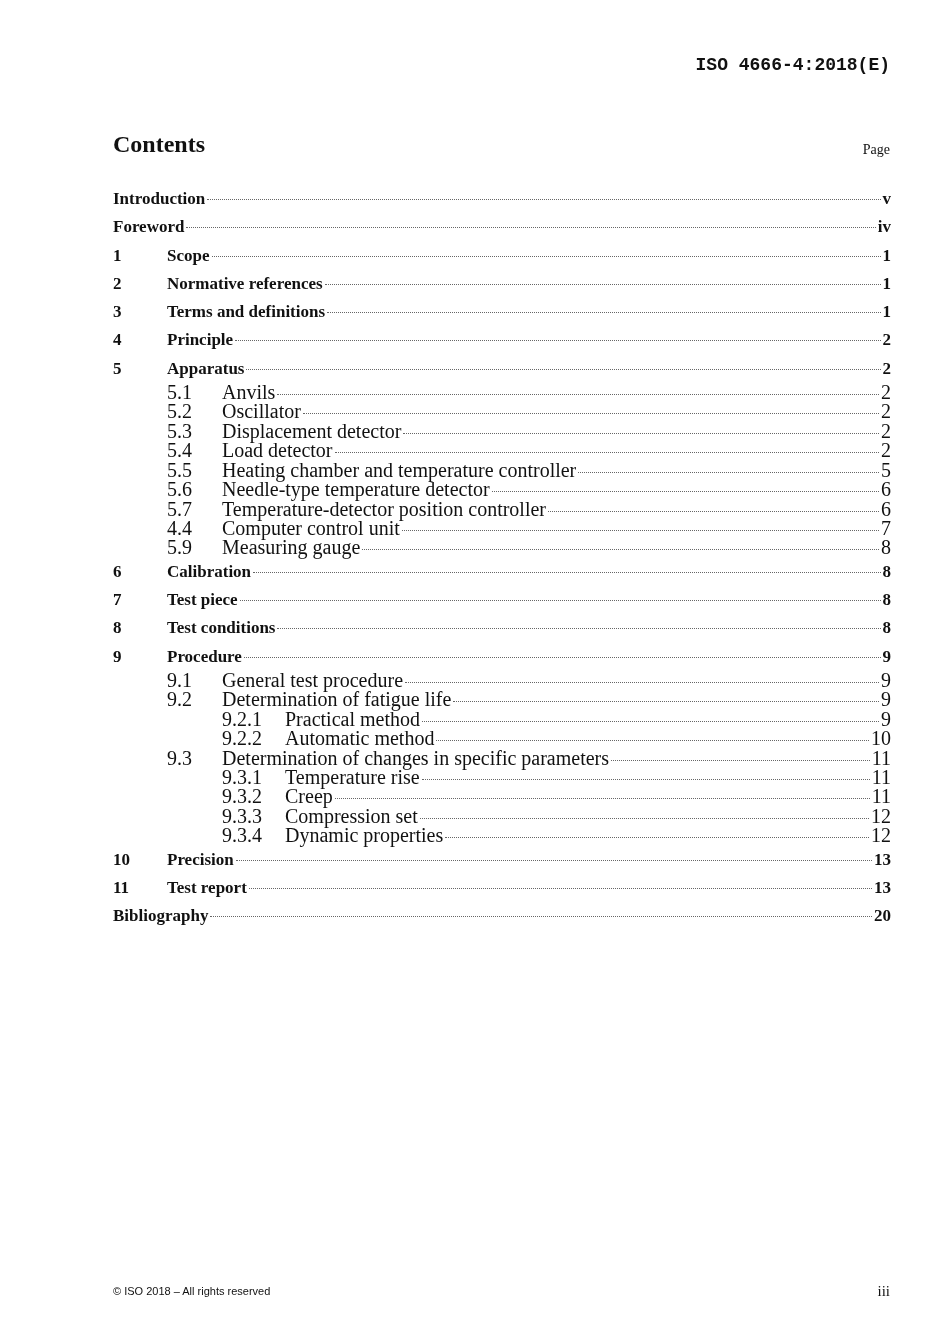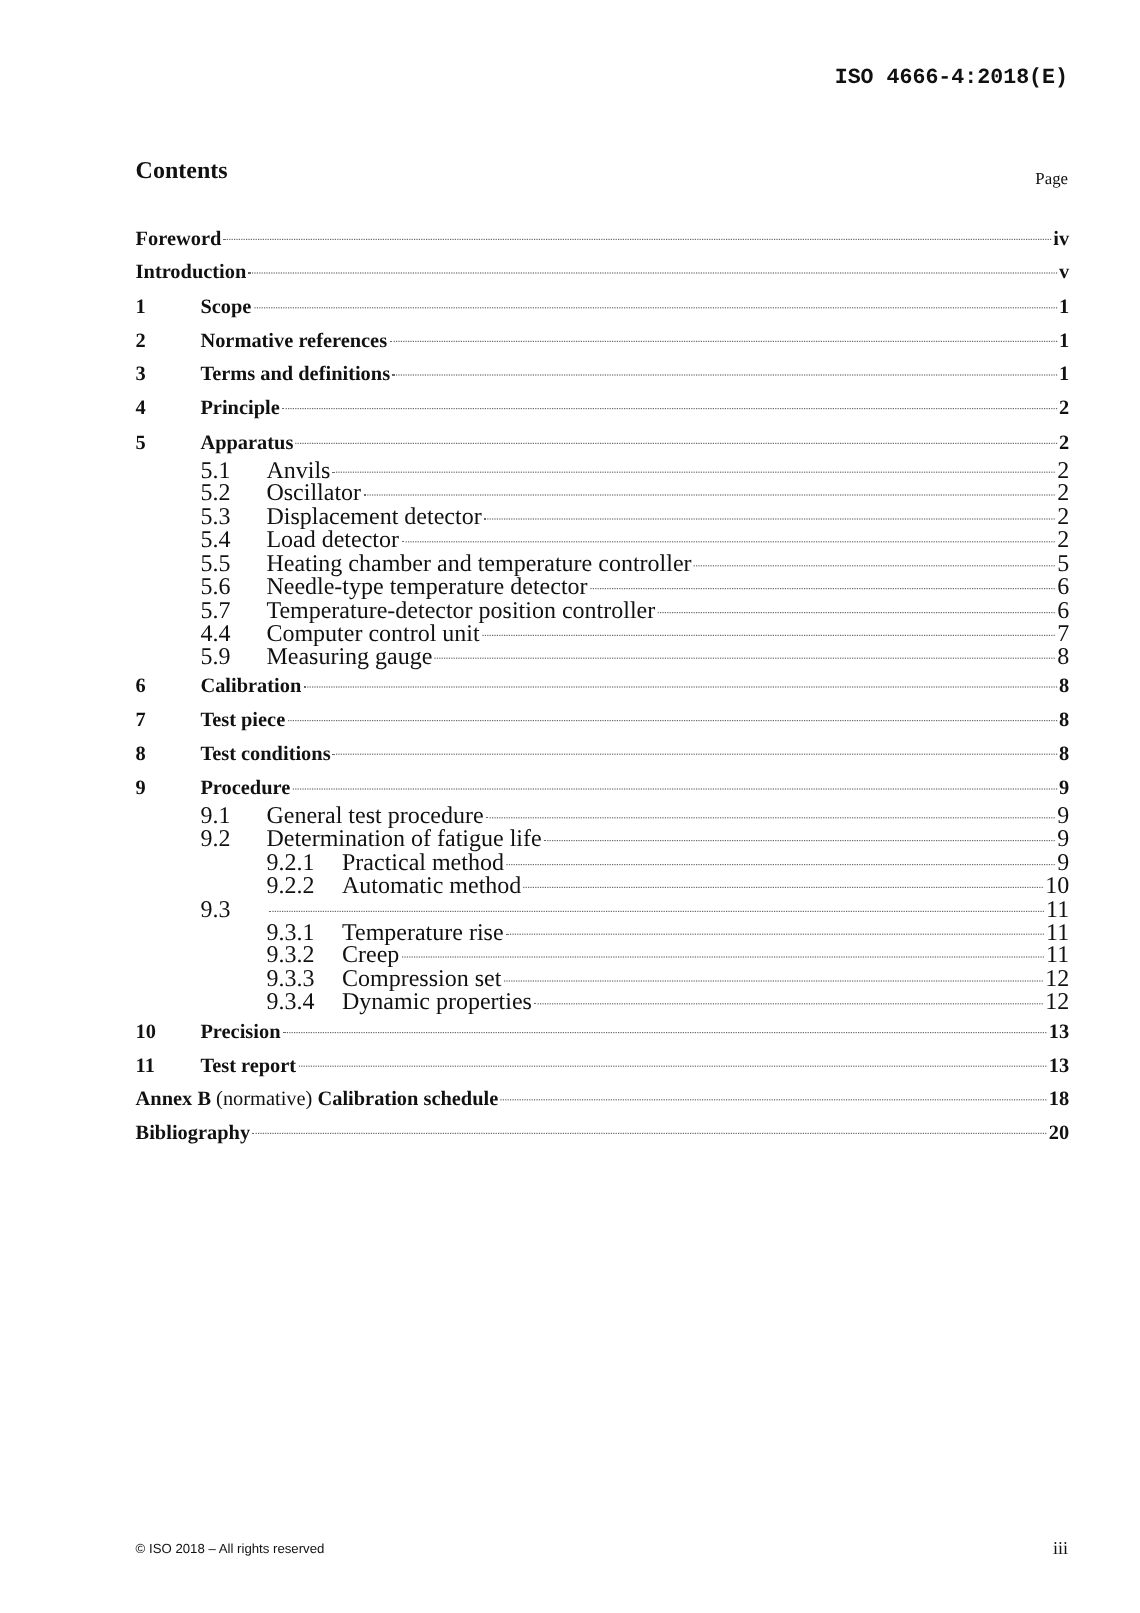--- a/index.html
+++ b/index.html
@@ -1,18 +1,18 @@
 <!DOCTYPE html>
 <html><head>
 <meta charset="utf-8">
 <style>
   html, body { margin: 0; padding: 0; background: #ffffff; }
   body { width: 950px; height: 1344px; position: relative; font-family: "DejaVu Serif", "Liberation Serif", serif; color: #111; overflow: hidden; }
   .std-id { position: absolute; top: 55px; right: 60px; font-weight: bold; font-size: 18px; font-family: Liberation Mono, monospace; }
-  .contents-title { position: absolute; top: 131px; left: 113px; font-weight: bold; font-size: 20px; font-family: "Liberation Serif", serif; }
+  .contents-title { position: absolute; top: 131px; left: 113px; font-weight: bold; font-size: 24px; font-family: "Liberation Serif", serif; }
   .page-label { position: absolute; top: 142px; right: 60px; font-size: 14px; font-family: "Liberation Serif", serif; }
   .toc { position: absolute; top: 185px; left: 113px; width: 778px; font-family: "Liberation Serif", serif; }
   .row { display: flex; align-items: baseline; white-space: nowrap; font-size: 20px; line-height: 19.4px; }
   .row.l1 { font-weight: bold; height: 28.3px; line-height: 28.3px; font-size: 17px; }
   .num { display: inline-block; }
   .l1 .num { width: 54px; }
   .l2 .num { width: 55px; margin-left: 54px; }
   .l3 .num { width: 63px; margin-left: 109px; }
   .title { flex: 0 0 auto; }
   .title .normal { font-weight: normal; }
@@ -23,28 +23,28 @@
 </style>
 </head>
 <body>
 
 <div class="std-id">ISO 4666-4:2018(E)</div>
 <div class="contents-title">Contents</div>
 <div class="page-label">Page</div>
 
 <div class="toc" id="toc">
     <div class="row l1">
+      <span class="title"><span>Introduction</span></span>
+      <span class="dots"></span>
+      <span class="pg">v</span>
+    </div>
+    <div class="row l1">
       <span class="title"><span>Foreword</span></span>
       <span class="dots"></span>
       <span class="pg">iv</span>
-    </div>
-    <div class="row l1">
-      <span class="title"><span>Introduction</span></span>
-      <span class="dots"></span>
-      <span class="pg">v</span>
     </div>
     <div class="row l1">
       <span class="num">1</span>
       <span class="title"><span>Scope</span></span>
       <span class="dots"></span>
       <span class="pg">1</span>
     </div>
     <div class="row l1">
       <span class="num">2</span>
       <span class="title"><span>Normative references</span></span>
@@ -166,20 +166,21 @@
       <span class="pg">9</span>
     </div>
     <div class="row l3">
       <span class="num">9.2.2</span>
       <span class="title"><span>Automatic method</span></span>
       <span class="dots"></span>
       <span class="pg">10</span>
     </div>
     <div class="row l2">
       <span class="num">9.3</span>
+      <span class="title"><span>Determination of changes in specific parameters</span></span>
       <span class="dots"></span>
       <span class="pg">11</span>
     </div>
     <div class="row l3">
       <span class="num">9.3.1</span>
       <span class="title"><span>Temperature rise</span></span>
       <span class="dots"></span>
       <span class="pg">11</span>
     </div>
     <div class="row l3">
@@ -206,25 +207,20 @@
       <span class="dots"></span>
       <span class="pg">13</span>
     </div>
     <div class="row l1">
       <span class="num">11</span>
       <span class="title"><span>Test report</span></span>
       <span class="dots"></span>
       <span class="pg">13</span>
     </div>
     <div class="row l1">
-      <span class="title"><span>Annex B</span><span class="normal" style="white-space: pre;"> (normative) </span><span>Calibration schedule</span></span>
-      <span class="dots"></span>
-      <span class="pg">18</span>
-    </div>
-    <div class="row l1">
       <span class="title"><span>Bibliography</span></span>
       <span class="dots"></span>
       <span class="pg">20</span>
     </div>
   </div>
 
 <div class="footer-left">© ISO 2018 – All rights reserved</div>
 <div class="footer-right">iii</div>
 
 </body></html>

